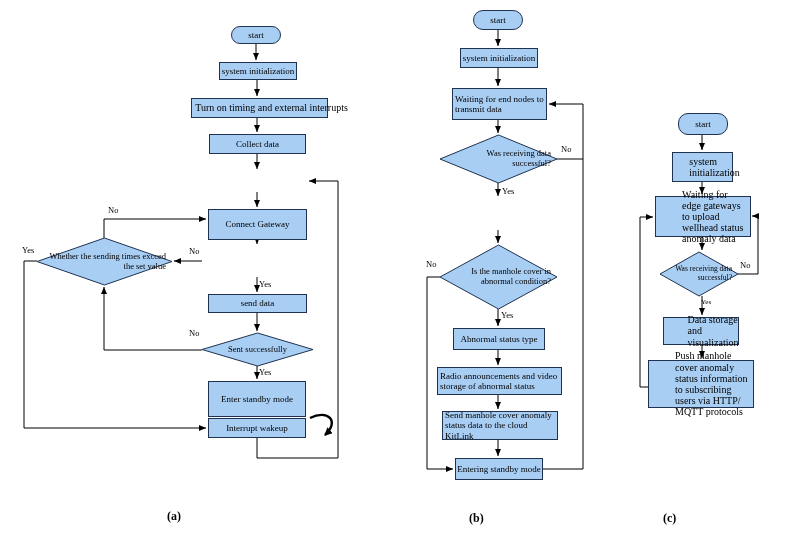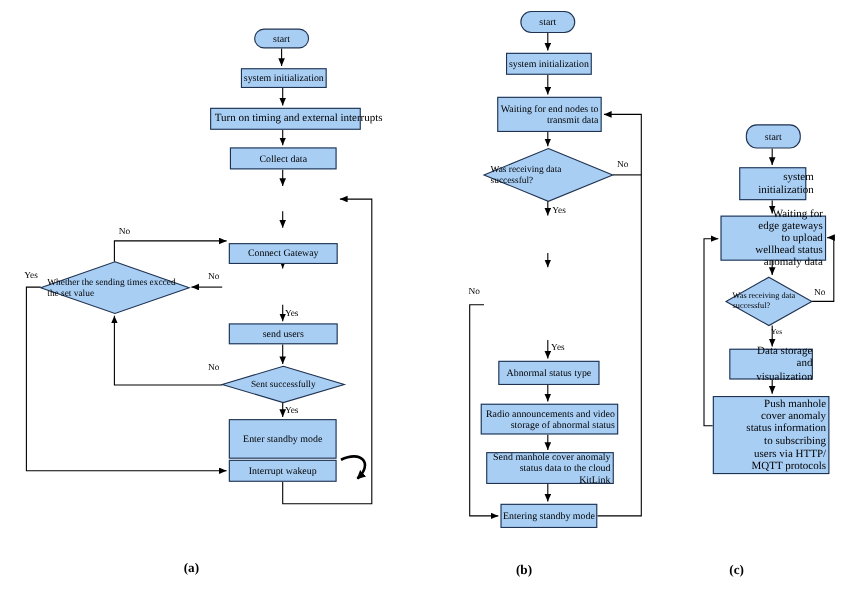--- a/index.html
+++ b/index.html
@@ -1,27 +1,27 @@
 <!DOCTYPE html>
 <html style="--node-fill: #A9CEF4; --node-border: #1F3250; --line: #000000;"><head>
 <meta charset="utf-8">
 <style>
   html,body{margin:0;padding:0;background:#fff;}
   #figure{position:relative;width:788px;height:538px;background:#fff;overflow:hidden;
           font-family:"Liberation Serif",serif;}
   .layer{position:absolute;left:0;top:0;}
   .node{position:absolute;box-sizing:border-box;background:var(--node-fill,#A9CEF4);
         border:1px solid var(--node-border,#1F3250);display:flex;align-items:center;
-        justify-content:center;text-align:right;color:#000;
+        justify-content:center;text-align:left;color:#000;
         font:9px/1.12 "Liberation Serif",serif;padding:1px 2px;}
   .nw{white-space:nowrap;}
   .pill{border-radius:10px;}
   .fs85{font-size:10px;padding-left:26px;}
   .diamond{position:absolute;display:flex;align-items:center;justify-content:center;
-           text-align:left;color:#000;font:8.5px/1.15 "Liberation Serif",serif;}
+           text-align:right;color:#000;font:8.5px/1.15 "Liberation Serif",serif;}
   .diamond svg{position:absolute;left:0;top:0;width:100%;height:100%;overflow:visible;}
   .diamond polygon{fill:var(--node-fill,#A9CEF4);stroke:var(--node-border,#1F3250);stroke-width:1;}
   .dlabel{position:relative;z-index:1;padding:0 6px;}
   .elabel{position:absolute;font:8.5px/1 "Liberation Serif",serif;color:#000;z-index:2;}
   .fs7{font-size:7px;}
   .caption{position:absolute;font:bold 12px "Liberation Serif",serif;color:#000;}
   .conn{stroke:var(--line,#000);fill:none;stroke-width:1;}
 </style>
 </head>
 <body>
@@ -93,27 +93,27 @@
 
   <div class="node nw fs85" style="left:191px;top:98px;width:137px;height:20px">
     <span>Turn on timing and external interrupts</span>
     </div>
 
   <div class="node nw" style="left:209px;top:134px;width:97px;height:20px">
     <span>Collect data</span>
     </div>
 
 
-  <div class="node nw" style="left:208px;top:221px;width:99px;height:19px">
+  <div class="node nw" style="left:208px;top:209px;width:99px;height:31px">
     <span>Connect Gateway</span>
     </div>
 
 
   <div class="node nw" style="left:208px;top:294px;width:99px;height:19px">
-    <span>send users</span>
+    <span>send data</span>
     </div>
 
   <div class="diamond" style="left:202px;top:333px;width:111px;height:33px">
     <svg viewBox="0 0 100 100" preserveAspectRatio="none">
       <polygon points="50,0 100,50 50,100 0,50" vector-effect="non-scaling-stroke"></polygon>
       </svg>
     <span class="dlabel">Sent successfully</span>
     </div>
 
   <div class="node nw" style="left:208px;top:381px;width:98px;height:36px">
@@ -151,20 +151,26 @@
     </div>
 
   <div class="diamond" style="left:440px;top:135px;width:117px;height:48px">
     <svg viewBox="0 0 100 100" preserveAspectRatio="none">
       <polygon points="50,0 100,50 50,100 0,50" vector-effect="non-scaling-stroke"></polygon>
       </svg>
     <span class="dlabel">Was receiving data successful?</span>
     </div>
 
 
+  <div class="diamond" style="left:440px;top:245px;width:117px;height:64px">
+    <svg viewBox="0 0 100 100" preserveAspectRatio="none">
+      <polygon points="50,0 100,50 50,100 0,50" vector-effect="non-scaling-stroke"></polygon>
+      </svg>
+    <span class="dlabel">Is the manhole cover in abnormal condition?</span>
+    </div>
 
   <div class="node nw" style="left:453px;top:328px;width:92px;height:22px">
     <span>Abnormal status type</span>
     </div>
 
   <div class="node" style="left:437px;top:367px;width:125px;height:28px">
     <span>Radio announcements and video storage of abnormal status</span>
     </div>
 
   <div class="node" style="left:442px;top:411px;width:116px;height:29px">
@@ -196,21 +202,21 @@
     <svg viewBox="0 0 100 100" preserveAspectRatio="none">
       <polygon points="50,0 100,50 50,100 0,50" vector-effect="non-scaling-stroke"></polygon>
       </svg>
     <span class="dlabel">Was receiving data successful?</span>
     </div>
 
   <div class="node fs85" style="left:663px;top:317px;width:76px;height:28px">
     <span>Data storage and visualization</span>
     </div>
 
-  <div class="node fs85" style="left:648px;top:360px;width:106px;height:71px">
+  <div class="node fs85" style="left:648px;top:360px;width:106px;height:48px">
     <span>Push manhole cover anomaly status information to subscribing users via HTTP/ MQTT protocols</span>
     </div>
 
   <span class="elabel fs7" style="left:701px;top:299px">Yes</span>
   <span class="elabel" style="left:740px;top:261px">No</span>
 
   <span class="caption" style="left:167px;top:509px">(a)</span>
   <span class="caption" style="left:469px;top:511px">(b)</span>
   <span class="caption" style="left:663px;top:511px">(c)</span>
 

